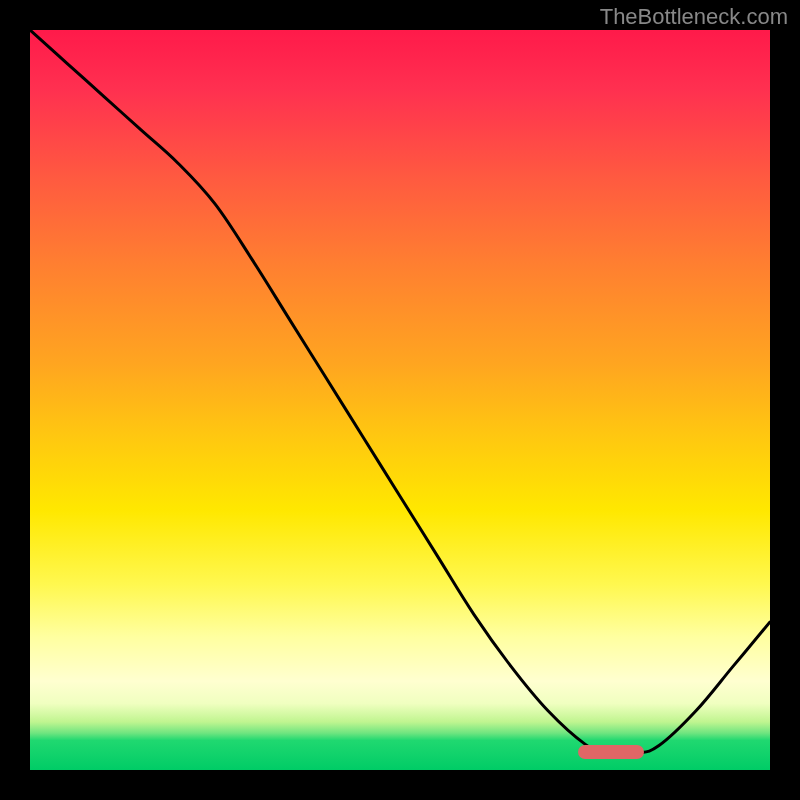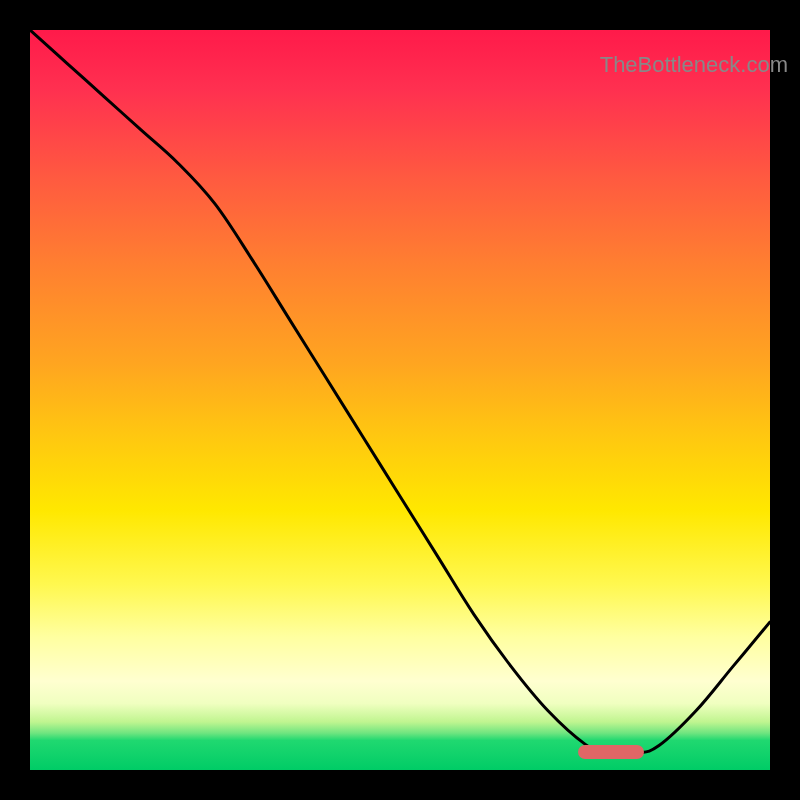--- a/index.html
+++ b/index.html
@@ -12,21 +12,20 @@
     overflow: hidden;
   }
   .watermark {
     position: absolute;
     top: 4px;
     right: 12px;
     color: #888;
     font-size: 22px;
     font-weight: 500;
     z-index: 10;
-    margin-top: 48px;
   }
   .plot-area {
     position: absolute;
     top: 30px;
     left: 30px;
     width: 740px;
     height: 740px;
     background: linear-gradient(to bottom,
       #ff1a4a 0%,
       #ff3050 8%,

